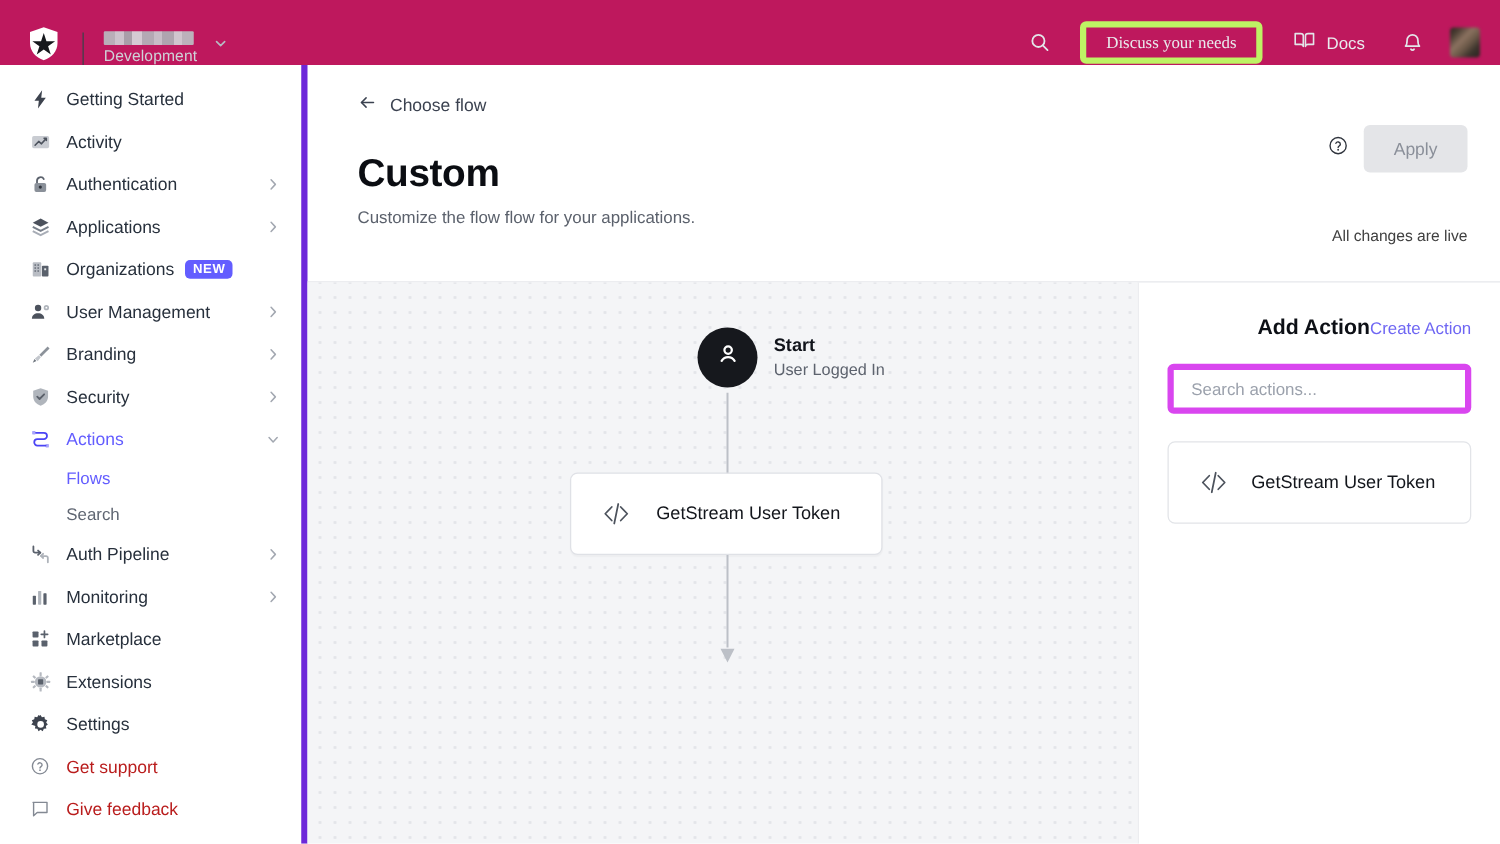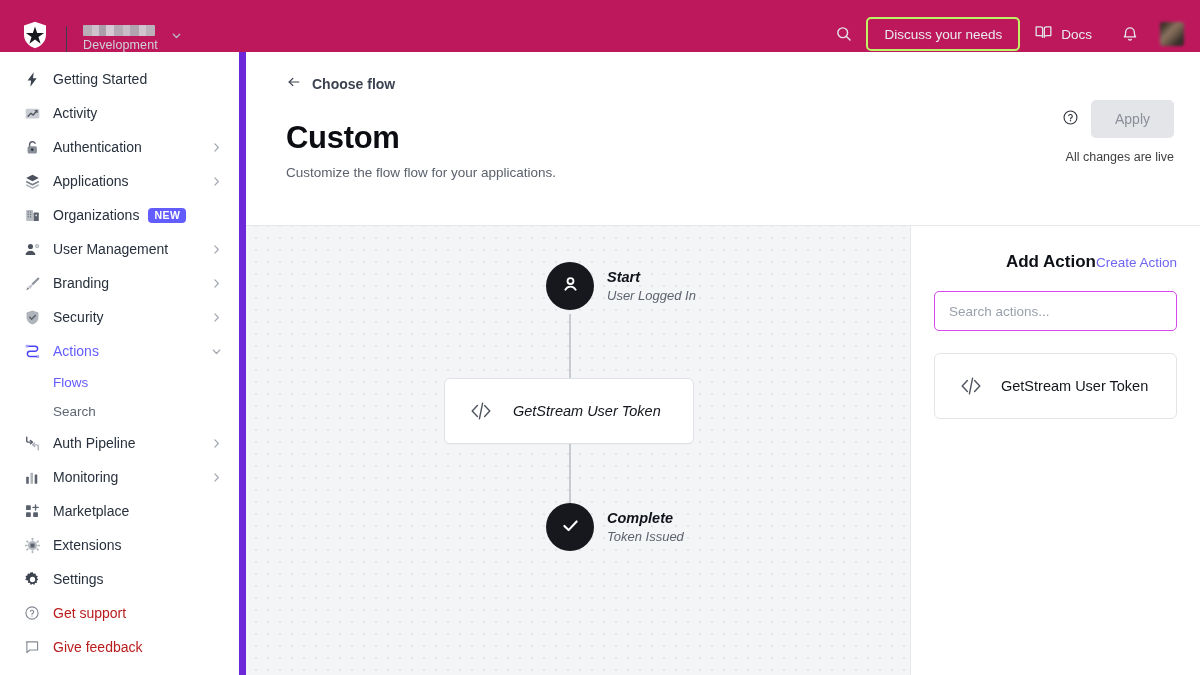--- a/index.html
+++ b/index.html
@@ -36,26 +36,27 @@
   }
   .tenant-env { font-size: 12.5px; color: #cfd2d8; letter-spacing: .1px; }
   .chev-down-top { margin-left: 2px; margin-top: -4px; }
   .top-right { margin-left: auto; display: flex; align-items: center; gap: 4px; }
   .icon-btn {
     width: 36px; height: 36px; border-radius: 4px;
     display: flex; align-items: center; justify-content: center;
     cursor: pointer;
   }
   .discuss-btn {
-    border: 2px solid #bef264; border-radius: 5px;
+    border: 5px solid #bef264; border-radius: 5px;
     height: 34px; padding: 0 16px;
     display: flex; align-items: center;
     font-size: 13.5px; color: #e9ebee; cursor: pointer;
-    margin: 0 0;
+    margin: 0 10px;
     background: transparent;
+    font-family: Liberation Serif, serif;
   }
   .docs-btn {
     display: flex; align-items: center; gap: 8px;
     height: 34px; padding: 0 10px; border-radius: 4px;
     font-size: 13.5px; color: #e9ebee; cursor: pointer;
     margin-right: 6px;
   }
   .avatar {
     width: 24px; height: 24px; border-radius: 3px;
     margin-left: 8px; cursor: pointer; overflow: hidden;
@@ -64,21 +65,21 @@
     filter: blur(1.4px);
   }
 
   
   .body { flex: 1; display: flex; min-height: 0; }
 
   
   .sidebar {
     width: 246px; min-width: 246px;
     background: #ffffff;
-    border-right: 7px solid #6d28d9;
+    border-right: 5px solid #6d28d9;
     padding-top: 10px;
     overflow: hidden;
     position: relative;
   }
   .nav-item {
     display: flex; align-items: center;
     height: 34px; padding: 0 16px 0 22px;
     cursor: pointer; position: relative;
     font-size: 14px; color: #27303c;
   }
@@ -106,51 +107,50 @@
   .page-head {
     padding: 22px 28px 0 20px;
     border-bottom: 1px solid #e6e8eb;
     position: relative;
     height: 174px; min-height: 174px;
   }
   .back-link {
     display: inline-flex; align-items: center; gap: 10px;
     font-size: 14px; color: #3b4250; cursor: pointer;
     padding-left: 20px;
-    font-weight: bold;
   }
   .page-title {
     font-size: 31px; font-weight: bold; color: #0b0d12;
     margin: 26px 0 0 20px; letter-spacing: -0.3px;
   }
   .page-sub { font-size: 13.5px; color: #5b616c; margin: 9px 0 0 20px; }
   .head-actions {
     position: absolute; right: 26px; top: 48px;
-    display: flex; flex-direction: column; align-items: flex-end;
+    display: flex; flex-direction: column; align-items: flex-end; gap: 32px;
   }
   .head-actions-row { display: flex; align-items: center; gap: 12px; }
   .apply-btn {
     background: #e4e5e8; color: #8a8f99;
     border: none; border-radius: 5px;
     font-size: 14px; font-family: inherit;
     padding: 11px 24px; cursor: pointer;
   }
   .changes-live { font-size: 12.5px; color: #404040; margin-top: 12px; }
 
   
   .work { flex: 1; display: flex; min-height: 0; }
   .canvas {
     flex: 1; position: relative; min-width: 0;
     background-color: #f4f5f7;
     background-image: radial-gradient(#e3e5e9 1.1px, transparent 1.2px);
     background-size: 12px 12px;
     background-position: 4px 6px;
     overflow: hidden;
   }
-  .flow { position: absolute; left: 0; top: 0; width: 100%; height: 100%; font-style: italic; }
+  .flow { position: absolute; left: 12px; top: 0; width: 100%; height: 100%; }
   .node-terminal {
     position: absolute; display: flex; align-items: center; gap: 13px;
   }
   .circle-node {
     width: 48px; height: 48px; border-radius: 50%;
     background: #16181d; display: flex; align-items: center; justify-content: center;
     cursor: pointer; flex-shrink: 0;
   }
   .node-text-main { font-size: 14.5px; font-weight: bold; color: #10131a; line-height: 1.25; }
   .node-text-sub { font-size: 13px; color: #5d636e; line-height: 1.35; margin-top: 1px; }
@@ -168,21 +168,21 @@
   .panel {
     width: 290px; min-width: 290px;
     background: #ffffff; border-left: 1px solid #e6e8eb;
     padding: 26px 23px 0 23px;
   }
   .panel-head { display: flex; align-items: baseline; justify-content: flex-end; }
   .panel-title { font-size: 17px; font-weight: bold; color: #0d1016; }
   .panel-link { font-size: 13.5px; color: #6e66f3; cursor: pointer; }
   .search-box {
     margin-top: 19px; width: 100%; height: 40px;
-    border: 1px solid #d946ef; border-radius: 5px;
+    border: 5px solid #d946ef; border-radius: 5px;
     background: #fff; padding: 0 14px;
     font-size: 13.5px; font-family: inherit; color: #1a1d24;
     outline: none;
   }
   .search-box::placeholder { color: #9ba1ac; }
   .panel-card {
     margin-top: 22px; width: 100%; height: 66px;
     background: #fff; border: 1px solid #e2e4e8; border-radius: 6px;
     display: flex; align-items: center; cursor: pointer;
   }
@@ -556,33 +556,20 @@
                 </svg>
               </span>
               <span class="an-label">GetStream User Token</span>
             </div>
 
             <svg class="connector" style="left:316px; top:218px;" width="16" height="92" viewBox="0 0 16 92">
               <path d="M8 0v74" stroke="#bcc0c7" stroke-width="1.6"></path>
               <path d="M8 86l-5.6-11h11.2L8 86z" fill="#bcc0c7"></path>
             </svg>
 
-            <div class="node-terminal" style="left:300px; top:277px;">
-              <div class="circle-node">
-                <span>
-                  <svg width="23" height="23" viewBox="0 0 24 24" fill="none" stroke="#ffffff" stroke-width="2.2" stroke-linecap="round" stroke-linejoin="round">
-                    <path d="M5.6 12.4l4.4 4.4 8.4-9"></path>
-                  </svg>
-                </span>
-              </div>
-              <div>
-                <div class="node-text-main">Complete</div>
-                <div class="node-text-sub">Token Issued</div>
-              </div>
-            </div>
 
           </div>
         </div>
 
         <div class="panel">
           <div class="panel-head">
             <div class="panel-title">Add Action</div>
             <div class="panel-link">Create Action</div>
           </div>
 

